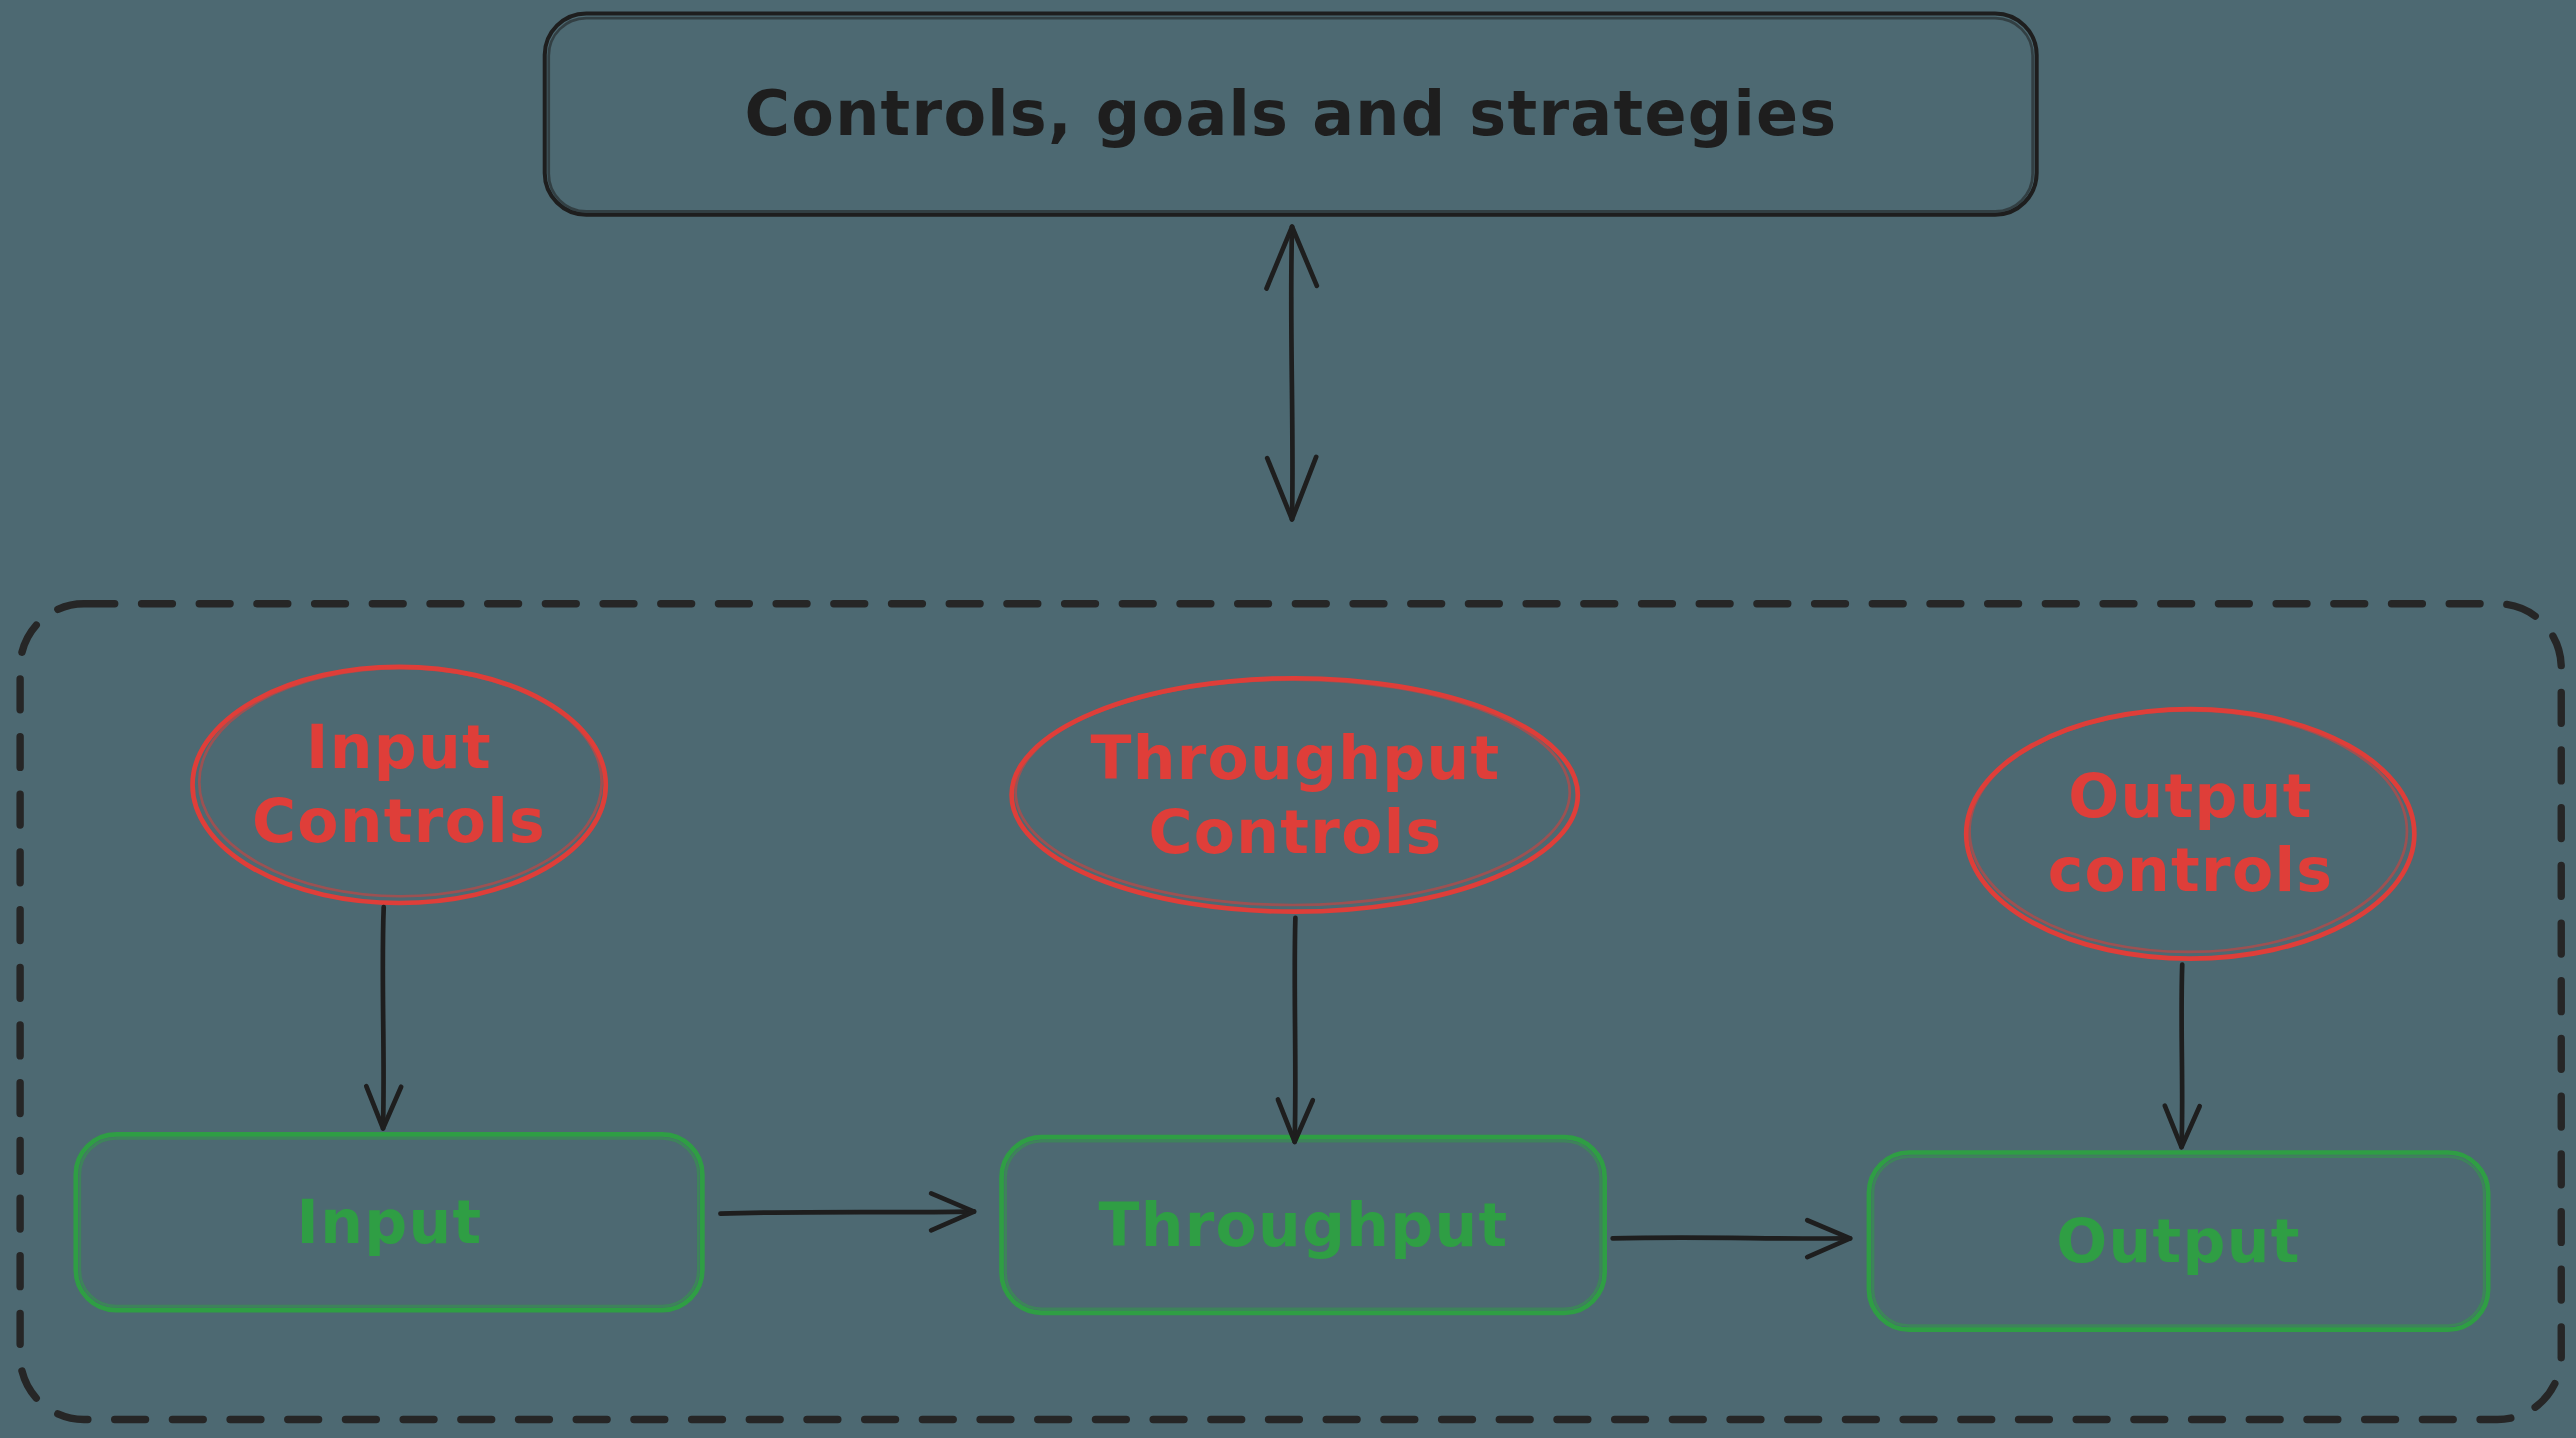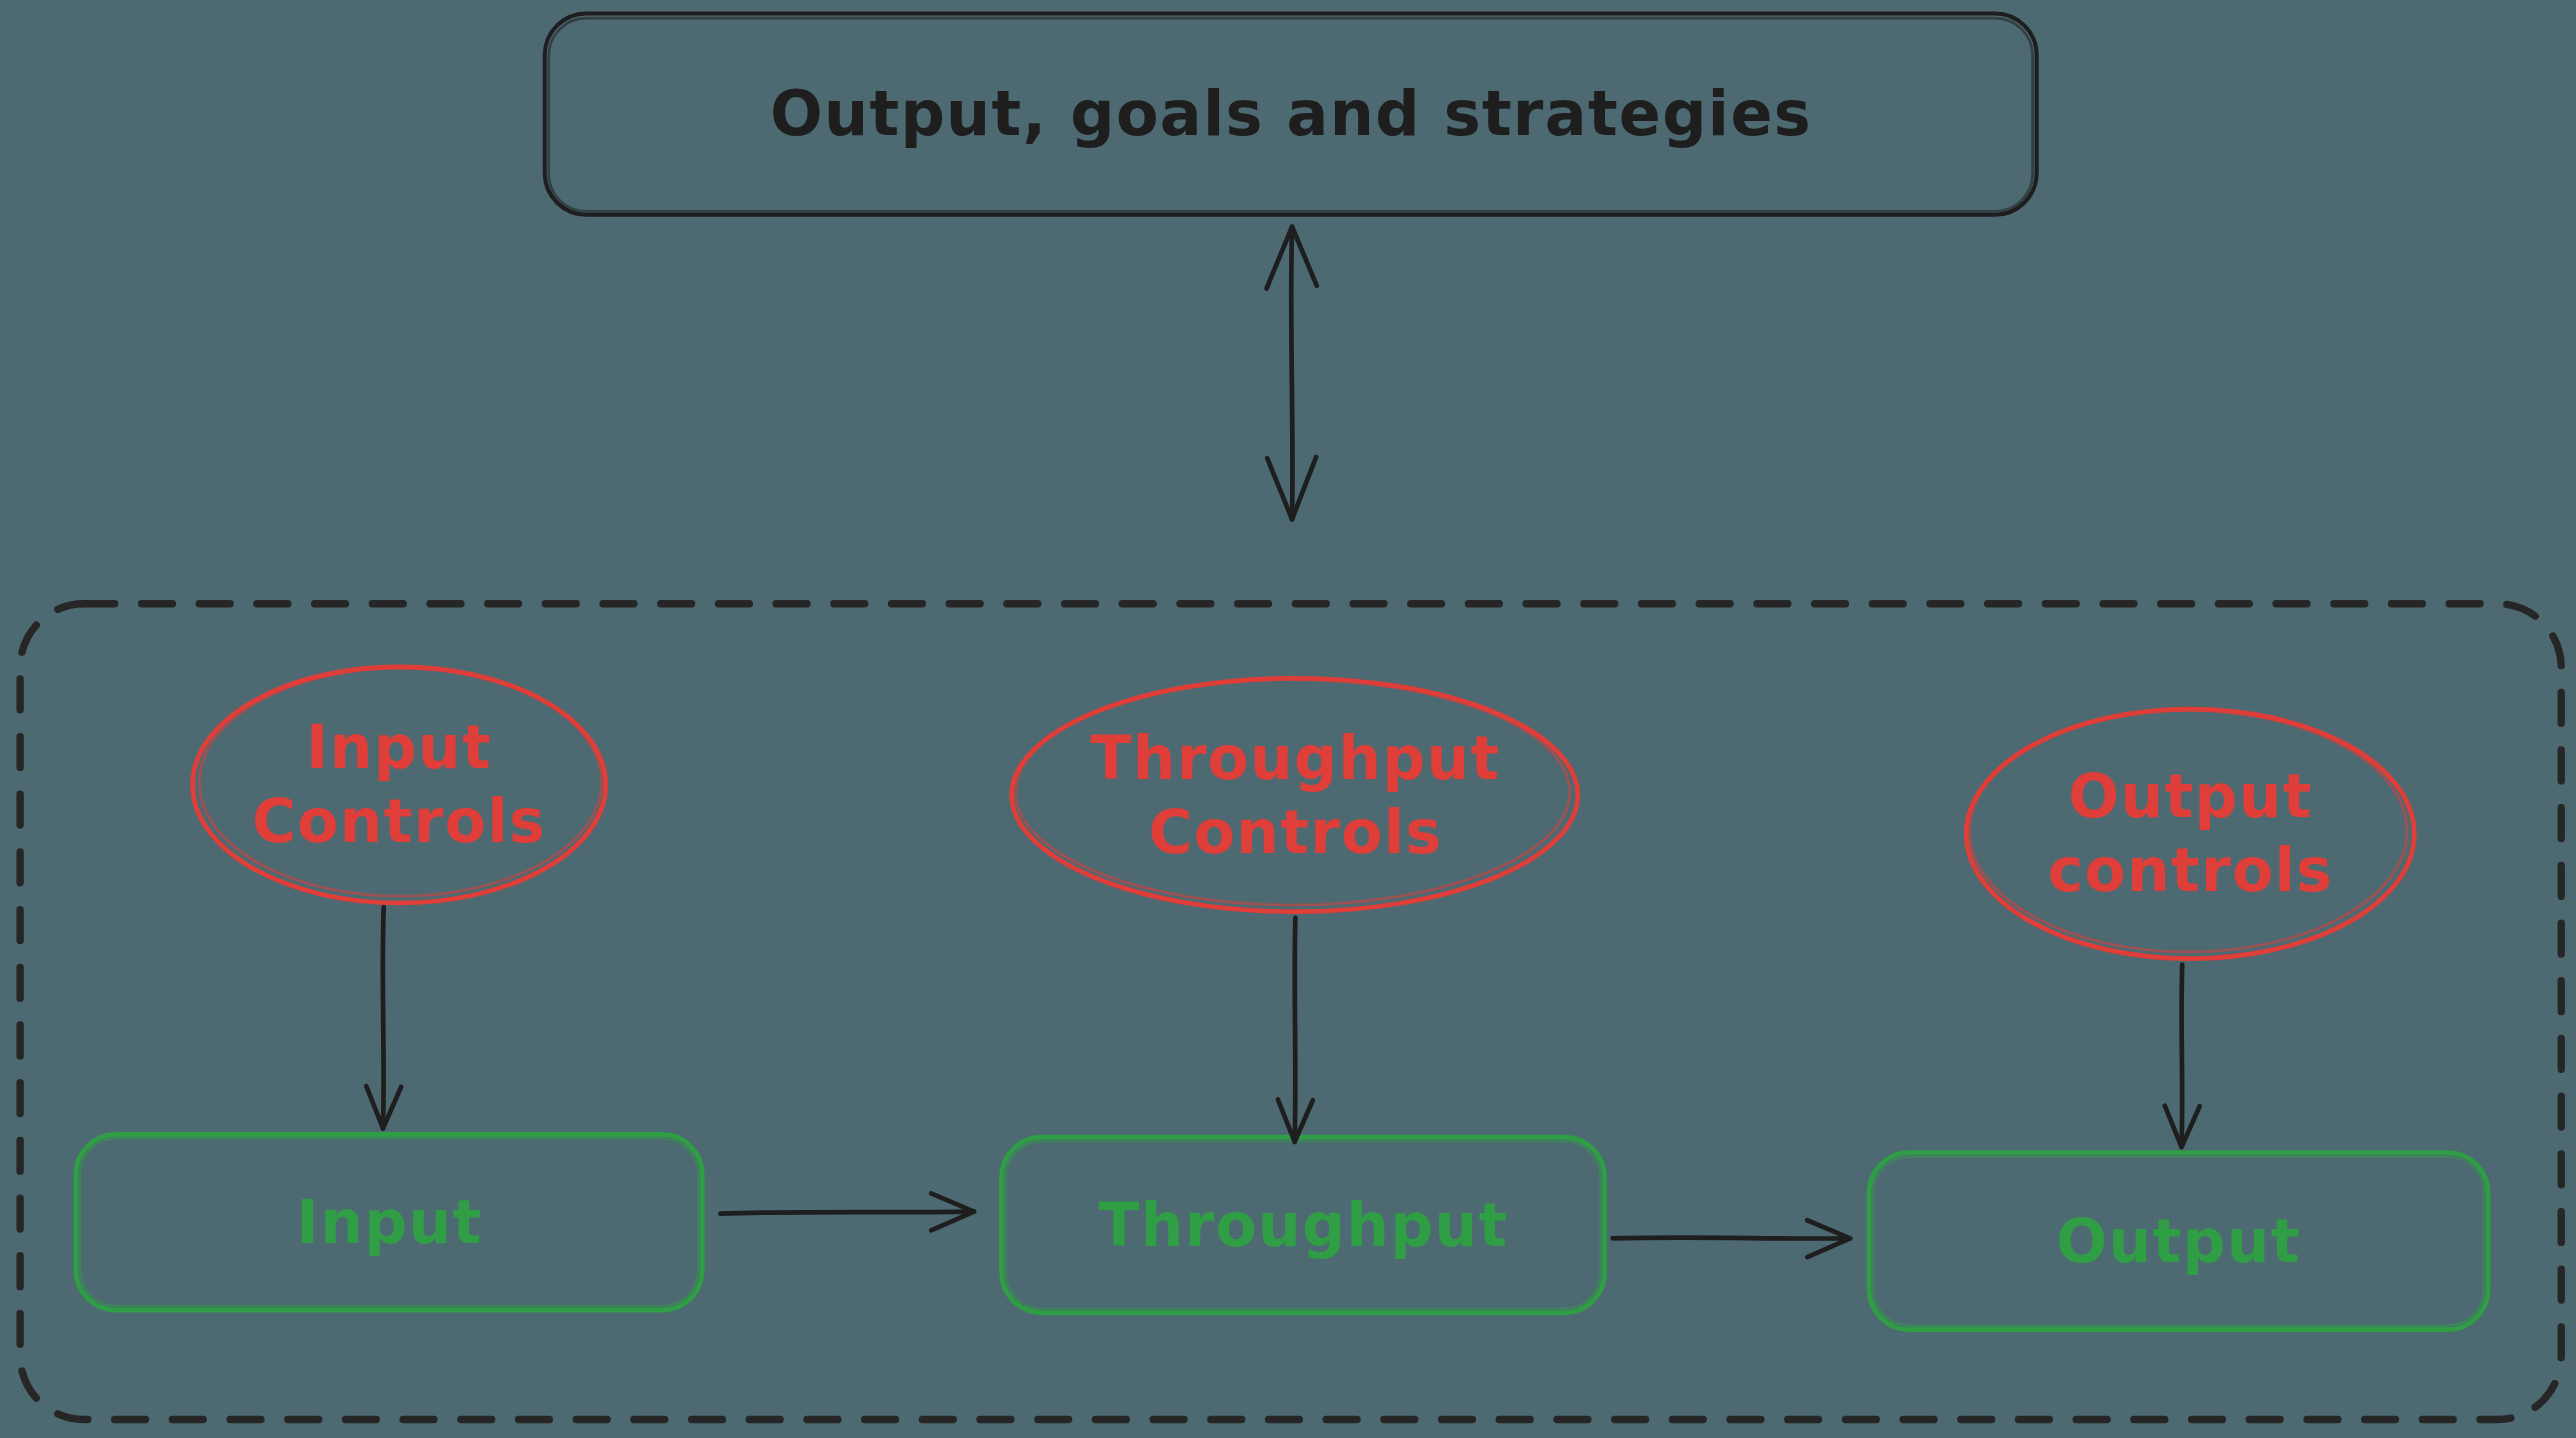--- a/index.html
+++ b/index.html
@@ -126,21 +126,21 @@
       <path d="M1452 1806 L1388 1834"></path>
     </g>
     <g stroke="#1e1e1e" stroke-width="7" fill="none" stroke-linecap="round">
       <path d="M2404 1846 C 2520 1843, 2640 1847, 2754 1846"></path>
       <path d="M2758 1846 L2694 1819"></path>
       <path d="M2758 1846 L2694 1874"></path>
     </g>
   </svg>
 
   <div class="label mission-label">
-    <span>Output, goals and strategies</span>
+    <span>Controls, goals and strategies</span>
   </div>
 
   <div class="label control-label c1">
     <span>Input</span>
     <span>Controls</span>
   </div>
   <div class="label control-label c2">
     <span>Throughput</span>
     <span>Controls</span>
   </div>

